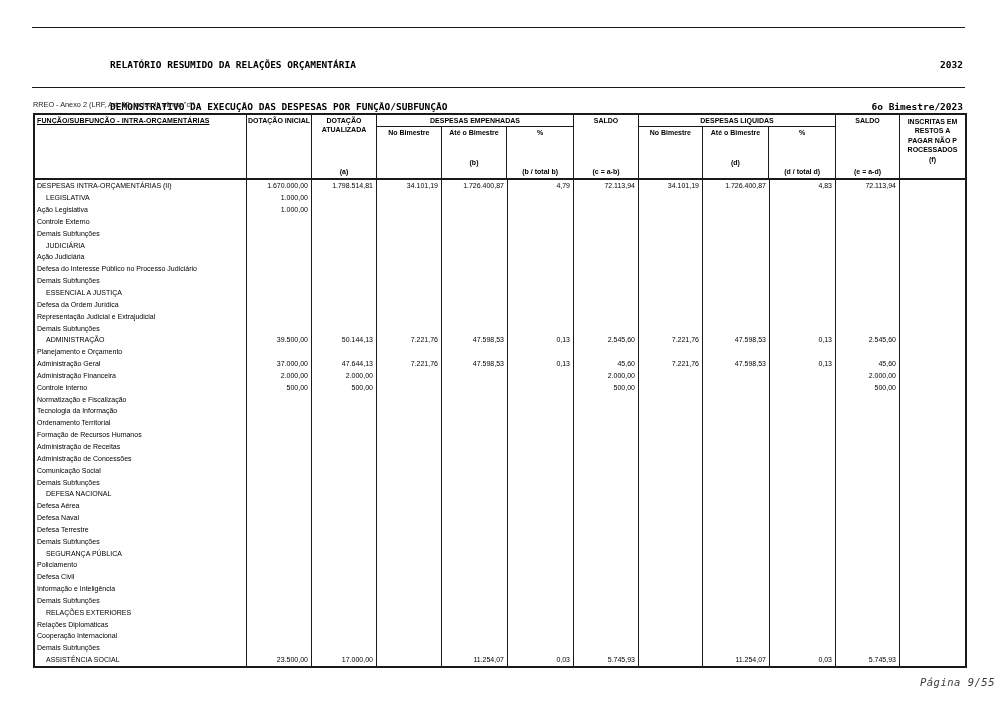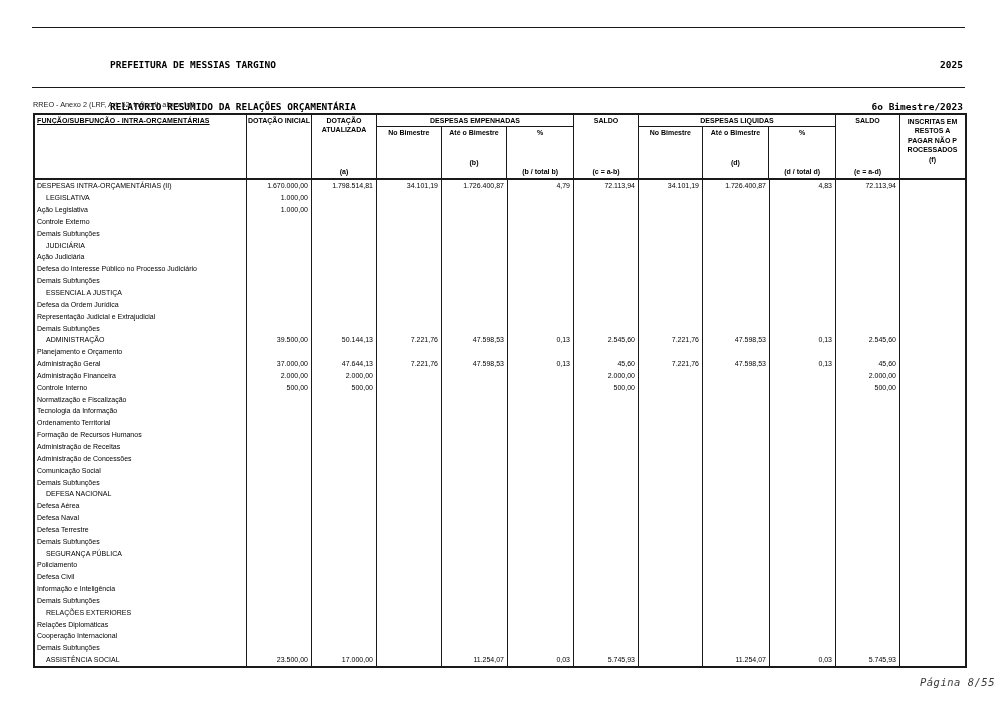--- a/index.html
+++ b/index.html
@@ -64,27 +64,26 @@
   }
 </style>
 </head>
 <body>
 
 <div class="rule" id="rule-top"></div>
 <div class="rule" id="rule-mid"></div>
 
 <div class="letterhead">
   <div class="lh-left">
-    <div>PREFEITURA DE MESSIAS TARGINO</div>
     <div>RELATÓRIO RESUMIDO DA RELAÇÕES ORÇAMENTÁRIA</div>
     <div>DEMONSTRATIVO DA EXECUÇÃO DAS DESPESAS POR FUNÇÃO/SUBFUNÇÃO</div>
     <div>ORÇAMENTOS FISCAL E DA SEGURIDADE</div>
   </div>
   <div class="lh-right">
-    <div>2025</div>
+    <div>2032</div>
     <div>6o Bimestre/2023</div>
   </div>
 </div>
 
 <div class="annex">RREO - Anexo 2 (LRF, Art. 52, inciso II, alinea "c")</div>
 
 <div class="table">
   <div class="thead">
 
     <div class="th c-funcao">
@@ -740,13 +739,13 @@
         <div class="td num" style="width: 65px;">5.745,93</div>
         <div class="td num" style="width: 64px;"></div>
         <div class="td num" style="width: 67px;">11.254,07</div>
         <div class="td num" style="width: 66px;">0,03</div>
         <div class="td num" style="width: 64px;">5.745,93</div>
         <div class="td num" style="flex: 1 1 0%;"></div>
       </div>
     </div>
 </div>
 
-<div class="pagenum">Página 8/55</div>
+<div class="pagenum">Página 9/55</div>
 
 </body></html>

